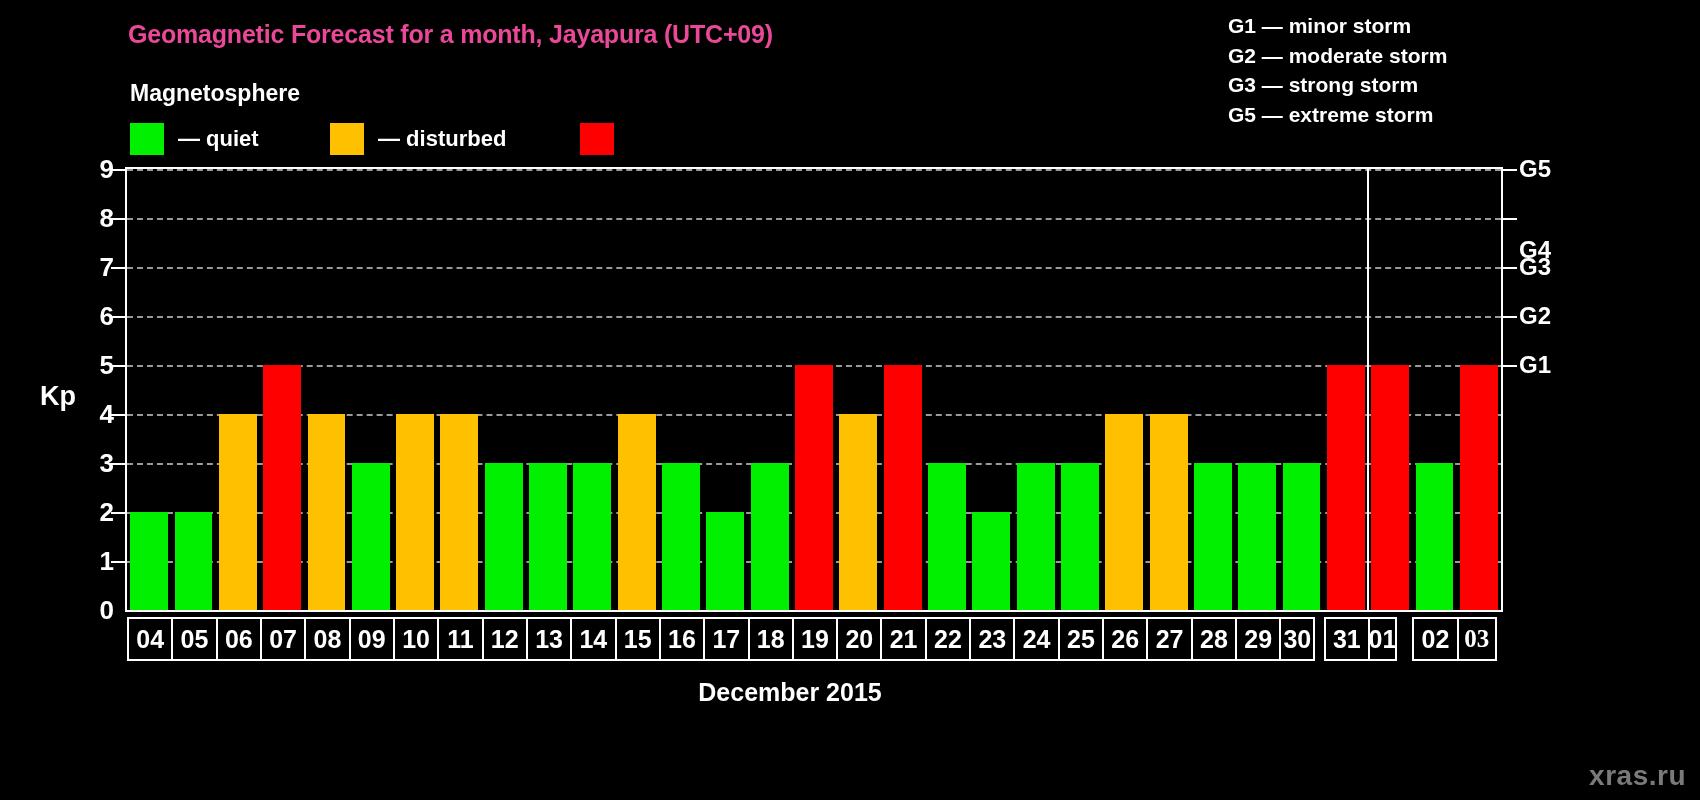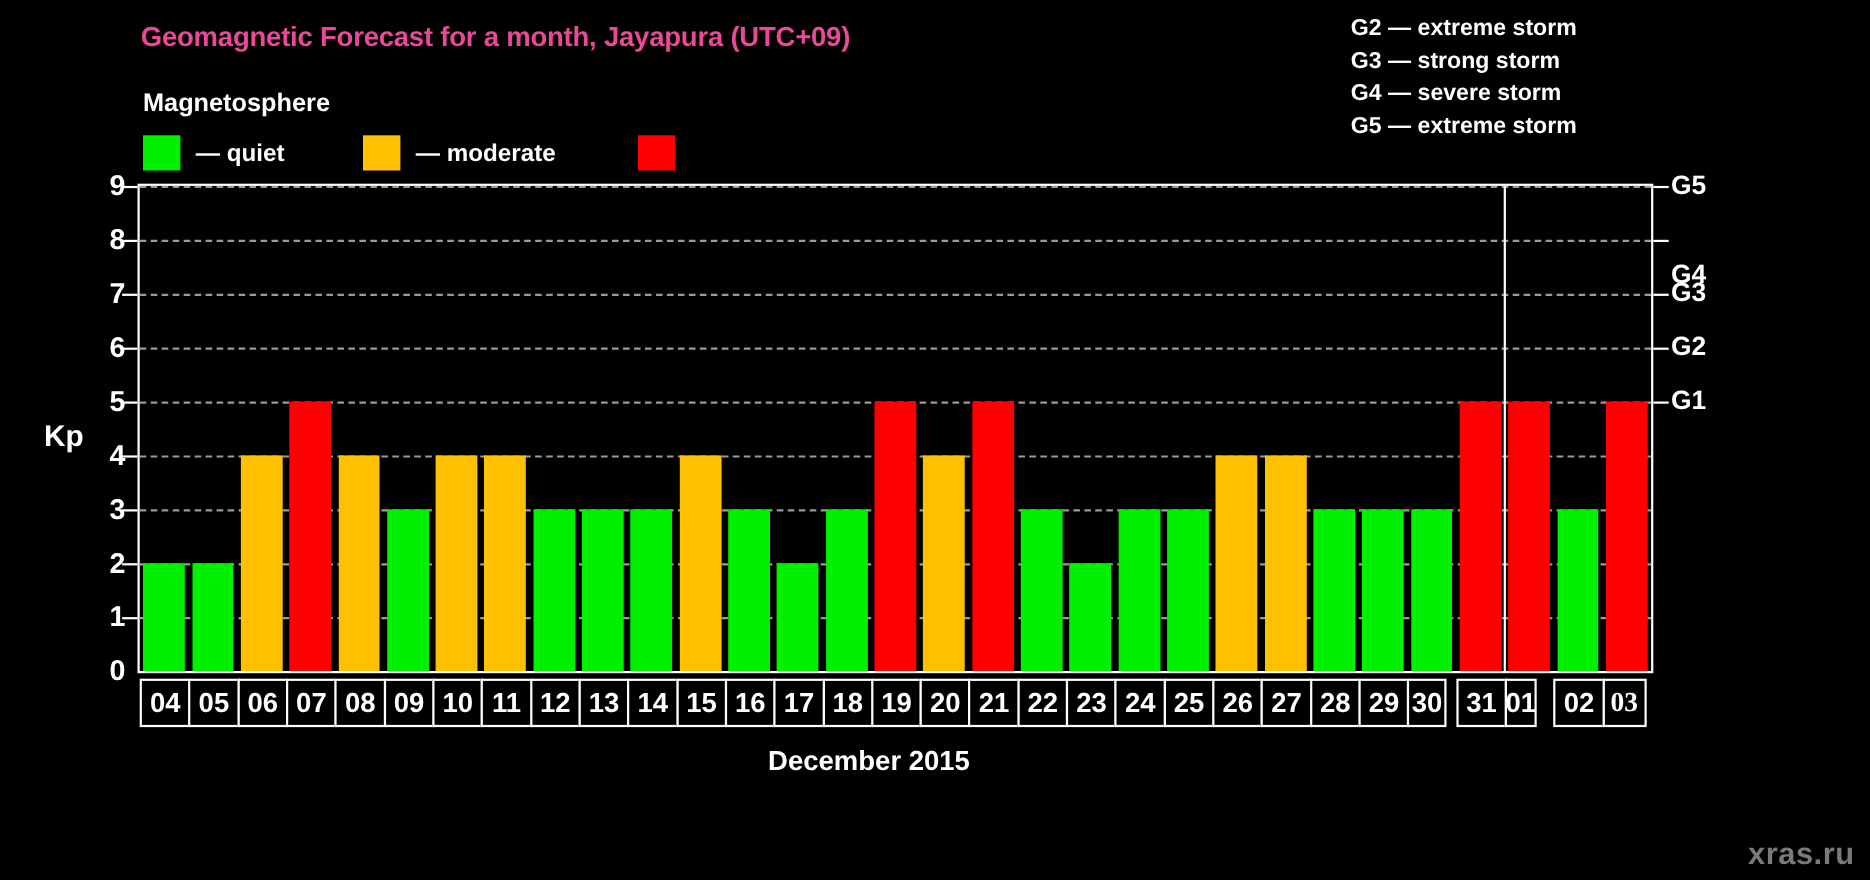--- a/index.html
+++ b/index.html
@@ -129,31 +129,31 @@
   <div class="title">Geomagnetic Forecast for a month, Jayapura (UTC+09)</div>
   <div class="subtitle">Magnetosphere</div>
 
   <div class="legend-row" id="legend-row">
       <div class="legend-item" style="left: 0px;">
         <span class="legend-swatch" style="background: rgb(0, 240, 0);"></span>
         <span class="legend-text">— quiet</span>
       </div>
       <div class="legend-item" style="left: 200px;">
         <span class="legend-swatch" style="background: rgb(255, 192, 0);"></span>
-        <span class="legend-text">— moderate</span>
+        <span class="legend-text">— disturbed</span>
       </div>
       <div class="legend-item" style="left: 450px;">
         <span class="legend-swatch" style="background: rgb(255, 0, 0);"></span>
       </div>
     </div>
 
   <div class="gscale" id="gscale-legend">
-      <div class="gscale-line">G2 — extreme storm</div>
+      <div class="gscale-line">G1 — minor storm</div>
+      <div class="gscale-line">G2 — moderate storm</div>
       <div class="gscale-line">G3 — strong storm</div>
-      <div class="gscale-line">G4 — severe storm</div>
       <div class="gscale-line">G5 — extreme storm</div>
     </div>
 
   <div class="kp-label">Kp</div>
 
   <div class="plot-frame">
     <div class="plot-inner">
       <div id="gridlines">
           <div class="gridline" style="top: 392px;"></div>
           <div class="gridline" style="top: 343px;"></div>

